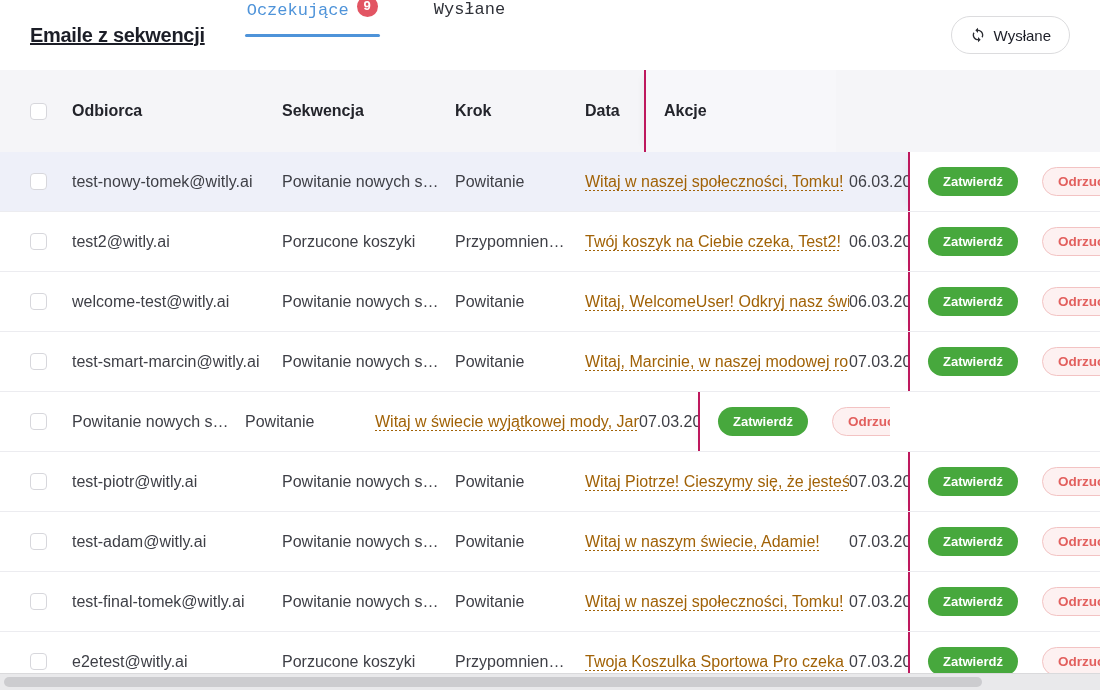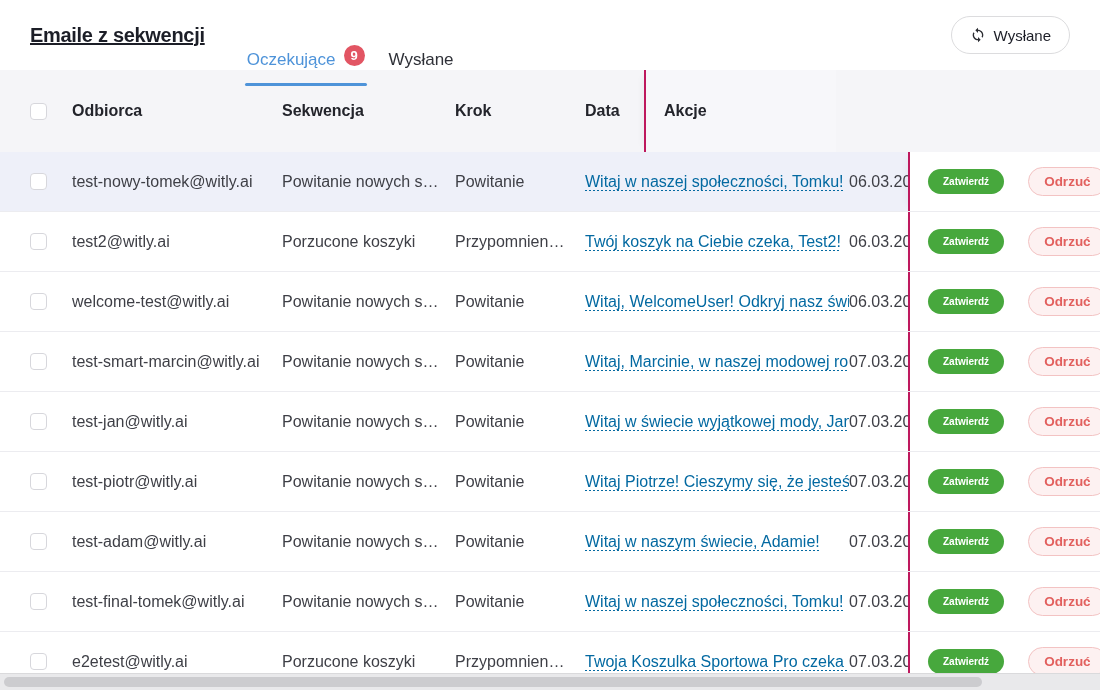--- a/index.html
+++ b/index.html
@@ -11,21 +11,21 @@
   }
   
   .page-header {
     height: 70px; display: flex; align-items: center;
     padding: 0 30px; background: #ffffff; position: relative;
   }
   .page-title {
     font-size: 20px; font-weight: 700; color: #1c1e27; letter-spacing: -0.3px;
     margin-right: 42px; white-space: nowrap; text-decoration: underline;
   }
-  .tabs { display: flex; align-items: flex-end; gap: 24px; height: 100%; }
+  .tabs { display: flex; align-items: flex-start; gap: 56px; height: 100%; font-family: Liberation Mono, monospace; }
   .tab {
     position: relative; display: inline-flex; align-items: center;
     font-size: 17px; cursor: pointer; white-space: nowrap;
   }
   .tab.active { color: #4e93d9; }
   .tab.inactive { color: #2f3138; }
   .tab.active::after {
     content: ""; position: absolute; left: -2px; right: -2px; bottom: -16px;
     height: 3px; background: #4e93d9; border-radius: 2px;
   }
@@ -65,27 +65,27 @@
     background: #ffffff; border-left: 2px solid #be185d;
     box-shadow: -6px 0 8px -6px rgba(30,30,50,0.06);
   }
   .thead .col-akcje { background: #f7f7fa; gap: 0; }
   .cb {
     appearance: none; -webkit-appearance: none;
     width: 17px; height: 17px; border: 1px solid #d7d7dc; border-radius: 4px;
     background: #fff; cursor: pointer;
   }
   .subject {
-    color: #0369a1; cursor: pointer;
+    color: #a16207; cursor: pointer;
     text-decoration: underline dotted; text-decoration-thickness: 1.5px;
     text-underline-offset: 4px;
   }
   .btn-approve {
     border: none; border-radius: 15px; padding: 7px 15px;
-    background: #47a83d; color: #ffffff; font-size: 10px; font-weight: 700;
+    background: #47a83d; color: #ffffff; font-size: 13px; font-weight: 700;
     font-family: inherit; cursor: pointer; white-space: nowrap;
   }
   .btn-reject {
     border: 1px solid #f3c3c3; border-radius: 15px; padding: 6px 15px;
     background: #fdf1f1; color: #e2605e; font-size: 13.5px; font-weight: 600;
     font-family: inherit; cursor: pointer; white-space: nowrap;
   }
   
   .hscrollbar {
     position: fixed; left: 0; bottom: 0; width: 1100px; height: 17px;
@@ -190,21 +190,20 @@
     <div class="td col-akcje">
       <button class="btn-approve">Zatwierdź</button>
       <button class="btn-reject">Odrzuć</button>
     </div>
   </div>
 
   <div class="tr row">
     <div class="td col-check">
         <input type="checkbox" class="cb" style="">
       </div>
-    <div class="td col-odbiorca">test-jan@witly.ai</div>
     <div class="td col-sekwencja">Powitanie nowych s…</div>
     <div class="td col-krok">Powitanie</div>
     <div class="td col-temat"><a class="subject">Witaj w świecie wyjątkowej mody, Jani</a></div>
     <div class="td col-data">07.03.2025</div>
     <div class="td col-akcje">
       <button class="btn-approve">Zatwierdź</button>
       <button class="btn-reject">Odrzuć</button>
     </div>
   </div>
 

